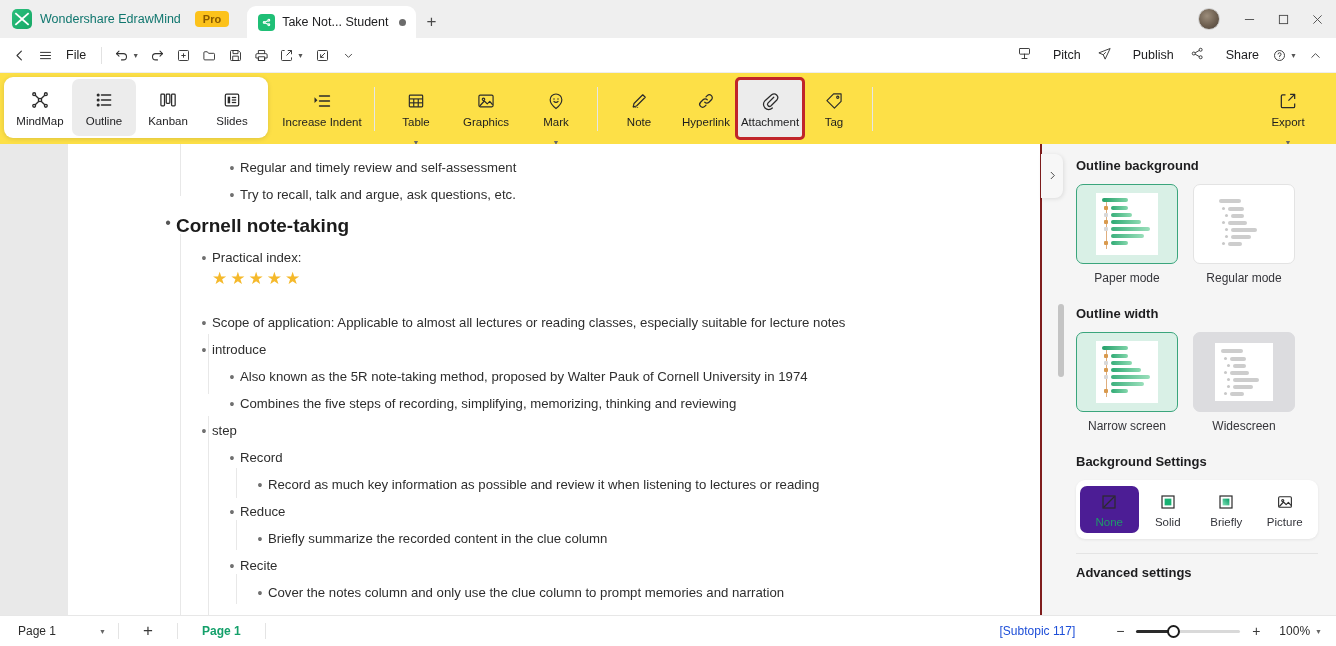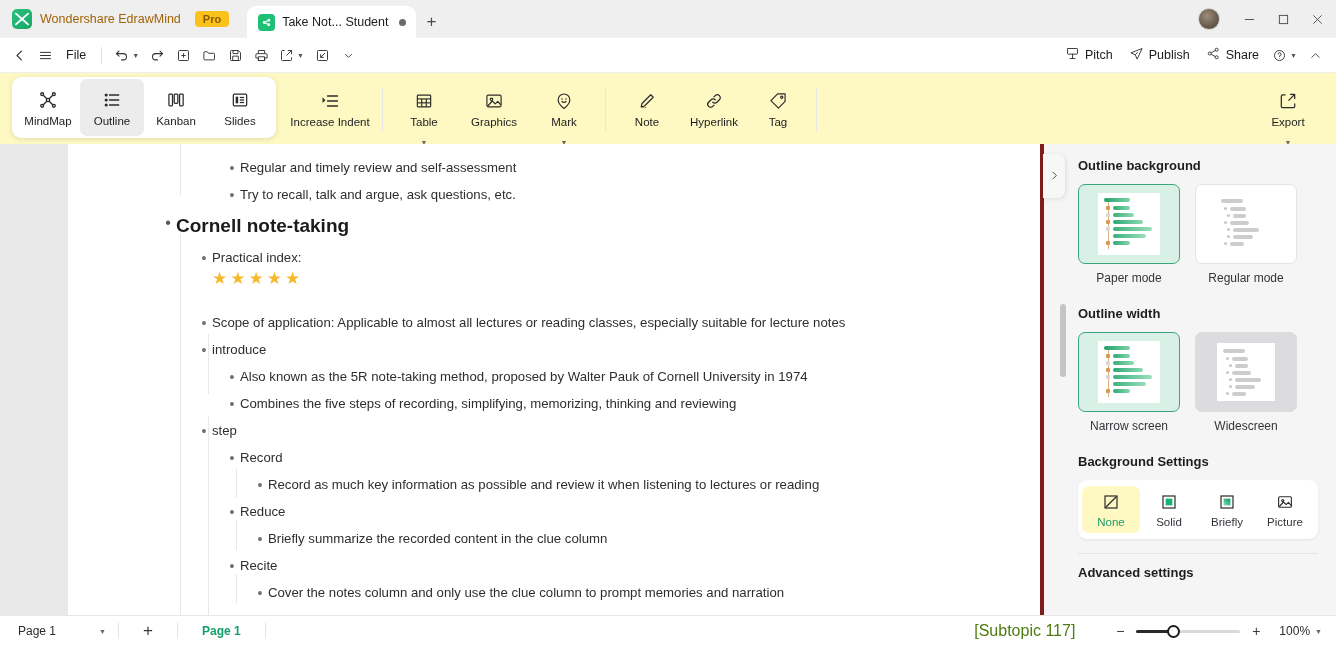--- a/index.html
+++ b/index.html
@@ -20,21 +20,21 @@
   .brandtab {
     display: flex; align-items: center; gap: 8px;
     height: 38px; padding: 0 14px 0 12px;
   }
   .brand-logo {
     width: 20px; height: 20px; border-radius: 5px;
     background: linear-gradient(135deg,#2bbf7d,#17a866);
     display: flex; align-items: center; justify-content: center;
     color: #fff; font-size: 12px; line-height: 1;
   }
-  .brand-name { font-size: 12.5px; color: #a16207; }
+  .brand-name { font-size: 12.5px; color: #0f766e; }
   .pro-badge {
     background: #fcc21b; color: #8a5b00; font-size: 11px; font-weight: bold;
     border-radius: 4px; padding: 2px 8px; margin-left: 6px;
   }
   .doctab {
     height: 32px; background: #fff; border-radius: 9px 9px 0 0;
     display: flex; align-items: center; gap: 7px; padding: 0 10px 0 11px;
     margin-left: 4px; min-width: 160px;
   }
   .doctab-ico {
@@ -70,30 +70,30 @@
   .mi {
     height: 26px; min-width: 26px; padding: 0 5px; display:flex; align-items:center;
     justify-content:center; color:#333; border-radius: 4px; gap: 2px;
   }
   .mi svg { width: 15px; height: 15px; display:block; }
   .mi .lbl { font-size: 12.5px; color: #222; padding: 0 3px; }
   .caret { font-size: 7px; color:#555; margin-left:1px; }
   .vsep { width: 1px; height: 17px; background: #e2e2e2; margin: 0 7px; }
   .menurow-right { margin-left: auto; display: flex; align-items: center; }
   .mi2 {
-    display: flex; align-items: center; gap: 5px; height: 26px; padding: 0 8px;
+    display: flex; align-items: center; gap: 21px; height: 26px; padding: 0 8px;
     border-radius: 4px;
   }
   .mi2 svg { width: 15px; height: 15px; }
   .mi2 .lbl { font-size: 12.5px; color: #1d1d1f; }
 
   
   .ribbon {
-    height: 71px; background: #fef9c3; display: flex; align-items: flex-end;
-    padding-left: 8px; flex: none; position: relative;
+    height: 71px; background: #fde047; display: flex; align-items: flex-end;
+    padding-left: 0; flex: none; position: relative;
   }
   .viewgroup {
     display: flex; align-items: center; background: #fff;
     border-radius: 9px; box-shadow: 0 1px 5px rgba(0,0,0,.13);
     margin: 4px 8px 6px 4px; padding: 2px 4px; height: 61px;
   }
   .rb {
     width: 70px; height: 57px; display: flex; flex-direction: column;
     align-items: center; justify-content: center; gap: 4px; border-radius: 7px;
     position: relative;
@@ -130,21 +130,21 @@
   .row.head .t { font-size: 19px; font-weight: bold; color: #1b1b1b; line-height: 24px; }
   .row.head .b { font-size: 16px; color: #565656; }
 
   .guide { position:absolute; width:1px; background:#e8e8e8; }
 
   .stars { color: #f5b92b; font-size: 17px; letter-spacing: 3px; line-height: 20px; }
 
   
   .rightpanel {
     width: 296px; flex: none; background: #f5f5f5; position: relative;
-    border-left: 4px solid #7f1d1d;
+    border-left: 2px solid #7f1d1d;
   }
   .collapse-handle {
     position: absolute; left: -1px; top: 10px; width: 22px; height: 44px;
     background: #f7f7f7; border-radius: 0 8px 8px 0; box-shadow: 1px 1px 4px rgba(0,0,0,.10);
     display: flex; align-items: center; justify-content: center; color: #3c3c3c; z-index: 5;
   }
   .collapse-handle svg { width: 11px; height: 11px; }
   .panel-scrollbar {
     position: absolute; left: 16px; top: 160px; width: 6px; height: 73px;
     background: #c4c4c4; border-radius: 3px; z-index: 4;
@@ -165,40 +165,40 @@
   .card .cap { text-align: center; font-size: 12px; color: #35353a; margin-top: 7px; }
 
   .bg-row {
     display: flex; background: #fff; border-radius: 9px; padding: 6px 4px;
     box-shadow: 0 1px 3px rgba(0,0,0,.07);
   }
   .bgopt {
     flex: 1; display: flex; flex-direction: column; align-items: center; gap: 5px;
     padding: 6px 0 5px; border-radius: 7px;
   }
-  .bgopt.sel { background: #fef9c3; }
+  .bgopt.sel { background: #4c1d95; }
   .bgopt .gl { width: 19px; height: 19px; display:flex; align-items:center; justify-content:center;}
   .bgopt .gl svg { width: 18px; height: 18px; }
   .bgopt .cl { font-size: 11.5px; color: #33343a; }
   .bgopt.sel .cl { color: #1f9a6b; }
   .divider { height: 1px; background: #e4e4e4; margin: 14px 0 0; }
   .adv { font-size: 13px; font-weight: bold; color: #1d1d1f; margin-top: 11px; }
 
   
   .status {
     height: 31px; background: #fff; border-top: 1px solid #e7e7e7;
     display: flex; align-items: center; padding: 0 14px 0 18px; flex: none;
   }
   .pagesel {
     display: flex; align-items: center; width: 88px; font-size: 12px; color: #2b2b2b;
   }
   .pagesel .cc { margin-left: auto; font-size: 7px; color: #666; }
   .ssep { width: 1px; height: 16px; background: #e4e4e4; margin: 0 12px; }
   .pagetag { font-size: 12px; font-weight: bold; color: #14a06a; padding: 0 12px; }
-  .subtopic { margin-left: auto; font-size: 16px; color: #4d7c0f; }
+  .subtopic { margin-left: auto; font-size: 12px; color: #1d4ed8; }
   .zoomwrap { display: flex; align-items: center; gap: 9px; margin-left: 38px; }
   .zbtn { font-size: 14px; color: #3a3a3a; width: 14px; text-align: center; }
   .track { width: 104px; height: 3px; background: #d9d9d9; border-radius: 2px; position: relative; }
   .track .fill { position:absolute; left:0; top:0; height:3px; width: 37px; background:#2a2a2a; border-radius:2px;}
   .track .knob {
     position: absolute; left: 31px; top: -5px; width: 13px; height: 13px; border-radius: 50%;
     background: #fff; border: 2.5px solid #1c1c1c;
   }
   .zval { font-size: 12px; color: #2b2b2b; margin-left: 16px; }
   .zcaret { font-size: 7px; color:#666; margin-left: 5px; }
@@ -509,20 +509,28 @@
         <span class="lbl">Note</span>
       </div>
       <div class="rb rbn">
         <span class="ico">
           <svg viewBox="0 0 24 24" fill="none" stroke="#2b2b2b" stroke-width="1.5" stroke-linecap="round">
               <path d="M10.5 13.5a3.5 3.5 0 0 0 5 0l3-3a3.5 3.5 0 0 0-5-5l-1.5 1.5"></path>
               <path d="M13.5 10.5a3.5 3.5 0 0 0-5 0l-3 3a3.5 3.5 0 0 0 5 5l1.5-1.5"></path>
             </svg>
         </span>
         <span class="lbl">Hyperlink</span>
+      </div>
+      <div class="rb rbn boxed">
+        <span class="ico">
+          <svg viewBox="0 0 24 24" fill="none" stroke="#2b2b2b" stroke-width="1.5" stroke-linecap="round">
+              <path d="M16.5 7.5l-7 7a2.5 2.5 0 0 0 3.5 3.5l7.2-7.2a4.4 4.4 0 0 0-6.2-6.2L6 11.6a6.2 6.2 0 0 0 8.8 8.8"></path>
+            </svg>
+        </span>
+        <span class="lbl">Attachment</span>
       </div>
       <div class="rb rbn">
         <span class="ico">
           <svg viewBox="0 0 24 24" fill="none" stroke="#2b2b2b" stroke-width="1.4" stroke-linejoin="round">
               <path d="M11.5 3.5L3.5 11.5l9 9 8-8v-9z"></path>
               <circle cx="16.5" cy="7.5" r="1.3"></circle>
             </svg>
         </span>
         <span class="lbl">Tag</span>
       </div>

